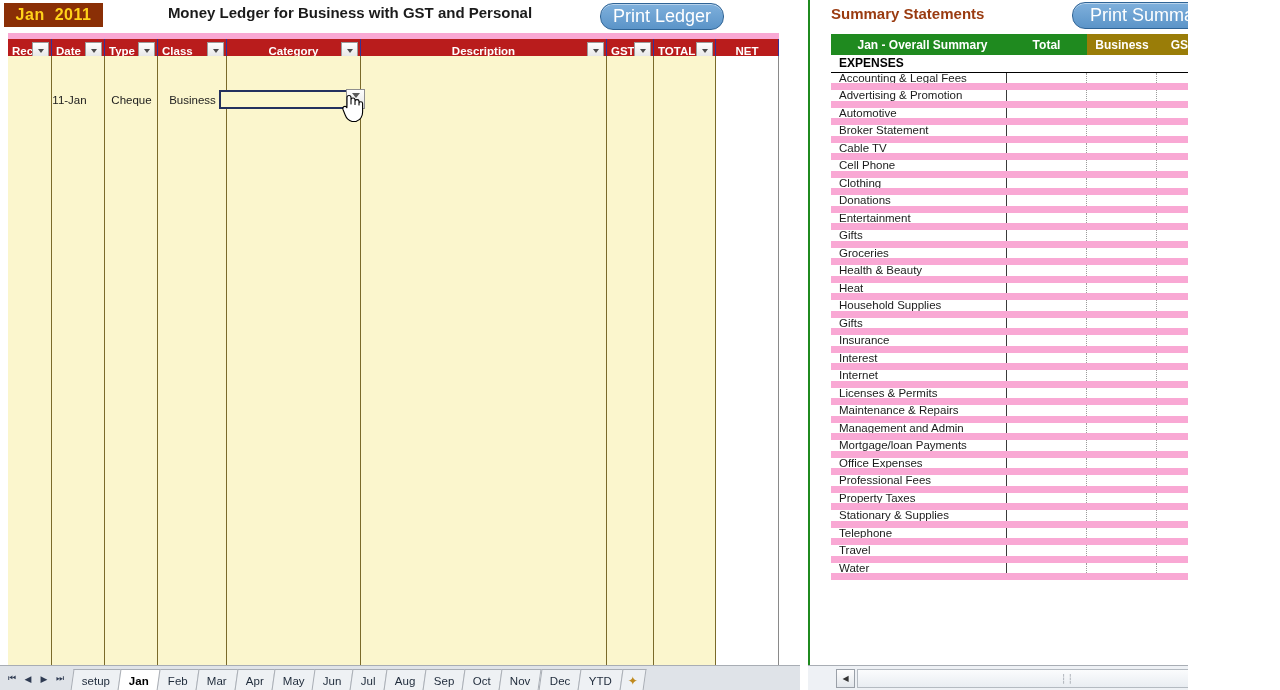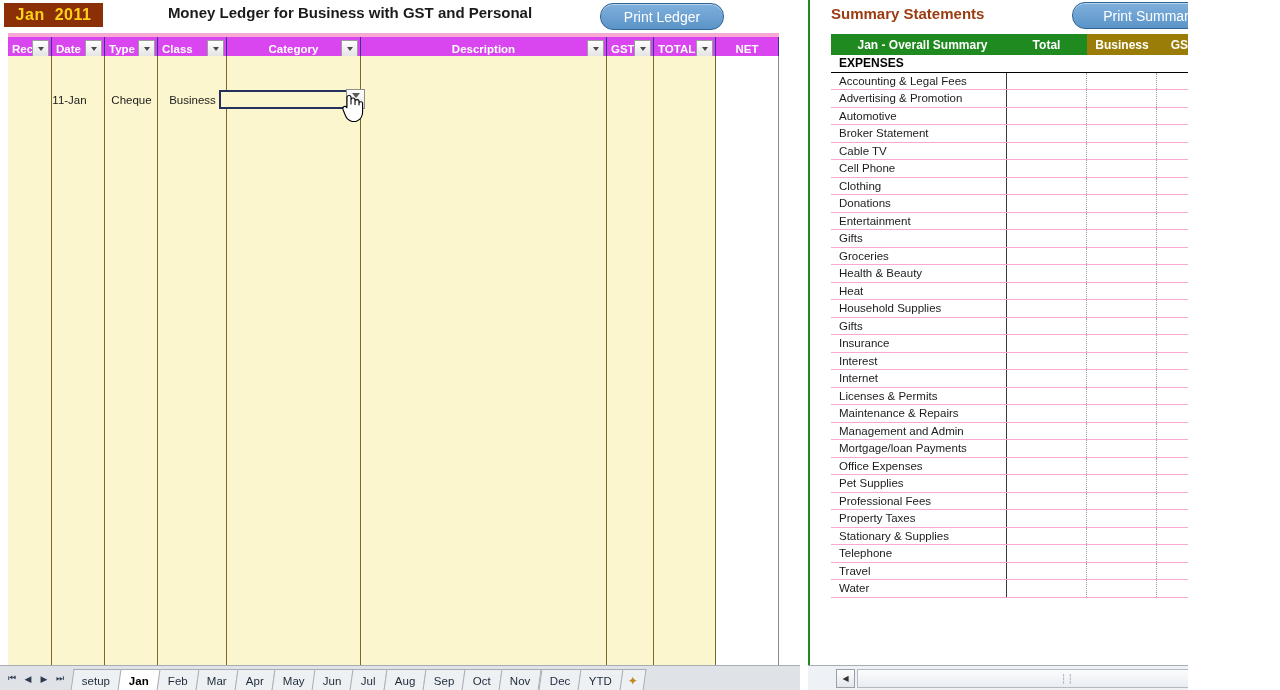--- a/index.html
+++ b/index.html
@@ -53,38 +53,38 @@
     font-size: 15px;
     font-weight: bold;
     color: #1b1b1b;
   }
   .print-btn {
     position: absolute;
     background: linear-gradient(#7fb0dc, #5b94c8);
     border: 1px solid #2f6496;
     border-radius: 13px;
     color: #ffffff;
-    font-size: 14px;
+    font-size: 18px;
     display: flex;
     align-items: center;
     justify-content: center;
     box-shadow: inset 0 1px 0 rgba(255,255,255,.45);
     cursor: pointer;
   }
   #print-ledger-btn { left: 600px; top: 3px; width: 122px; height: 25px; }
   #print-summary-btn { left: 1072px; top: 2px; width: 153px; height: 25px; }
 
   
   #ledger-header {
     position: absolute;
     left: 8px; top: 33px;
     height: 23px;
-    background: #d946ef;
-    display: flex;
-    border-top: 4px solid #f9a8d4;
+    background: #b91c1c;
+    display: flex;
+    border-top: 6px solid #f9a8d4;
   }
   .hcell {
     position: relative;
     height: 23px;
     box-sizing: border-box;
     border-right: 1px solid #33339a;
     color: #ffffff;
     font-size: 11.5px;
     font-weight: bold;
     display: flex;
@@ -260,21 +260,21 @@
   .srow.income .c-bus, .srow.income .c-gst, .srow.income .c-per {
     border-left: 1px dotted #9b9b9b;
   }
   .srow.income .c-total { border-left: 1px solid #3a3a3a; }
   .srow.income .c-per::after {
     content: ""; position: absolute; right: 0; top: 0; bottom: 0;
     border-right: 1px solid #3a3a3a;
   }
 
   
-  .srow.cat { border-bottom: 1px solid #f9a8d4; }
+  .srow.cat { border-bottom: 7px solid #f9a8d4; }
   .srow.cat .c-name { color: #1c1c1c; }
   .srow.cat .c-total { border-left: 1px solid #3a3a3a; border-right: 1px dotted #9b9b9b; }
   .srow.cat .c-bus  { border-right: 1px dotted #9b9b9b; }
   .srow.cat .c-gst  { border-right: 1px dotted #9b9b9b; }
   .srow.cat .c-per  { border-right: 1px solid #3a3a3a; }
 
   
   #tabbar {
     position: absolute;
     left: 0; top: 665px;
@@ -653,27 +653,20 @@
           <div class="scell c-per"></div>
         </div>
         <div class="srow cat">
           <div class="scell c-name">Office Expenses</div>
           <div class="scell c-total"></div>
           <div class="scell c-bus"></div>
           <div class="scell c-gst"></div>
           <div class="scell c-per"></div>
         </div>
         <div class="srow cat">
-          <div class="scell c-name">Pet Supplies</div>
-          <div class="scell c-total"></div>
-          <div class="scell c-bus"></div>
-          <div class="scell c-gst"></div>
-          <div class="scell c-per"></div>
-        </div>
-        <div class="srow cat">
           <div class="scell c-name">Professional Fees</div>
           <div class="scell c-total"></div>
           <div class="scell c-bus"></div>
           <div class="scell c-gst"></div>
           <div class="scell c-per"></div>
         </div>
         <div class="srow cat">
           <div class="scell c-name">Property Taxes</div>
           <div class="scell c-total"></div>
           <div class="scell c-bus"></div>

